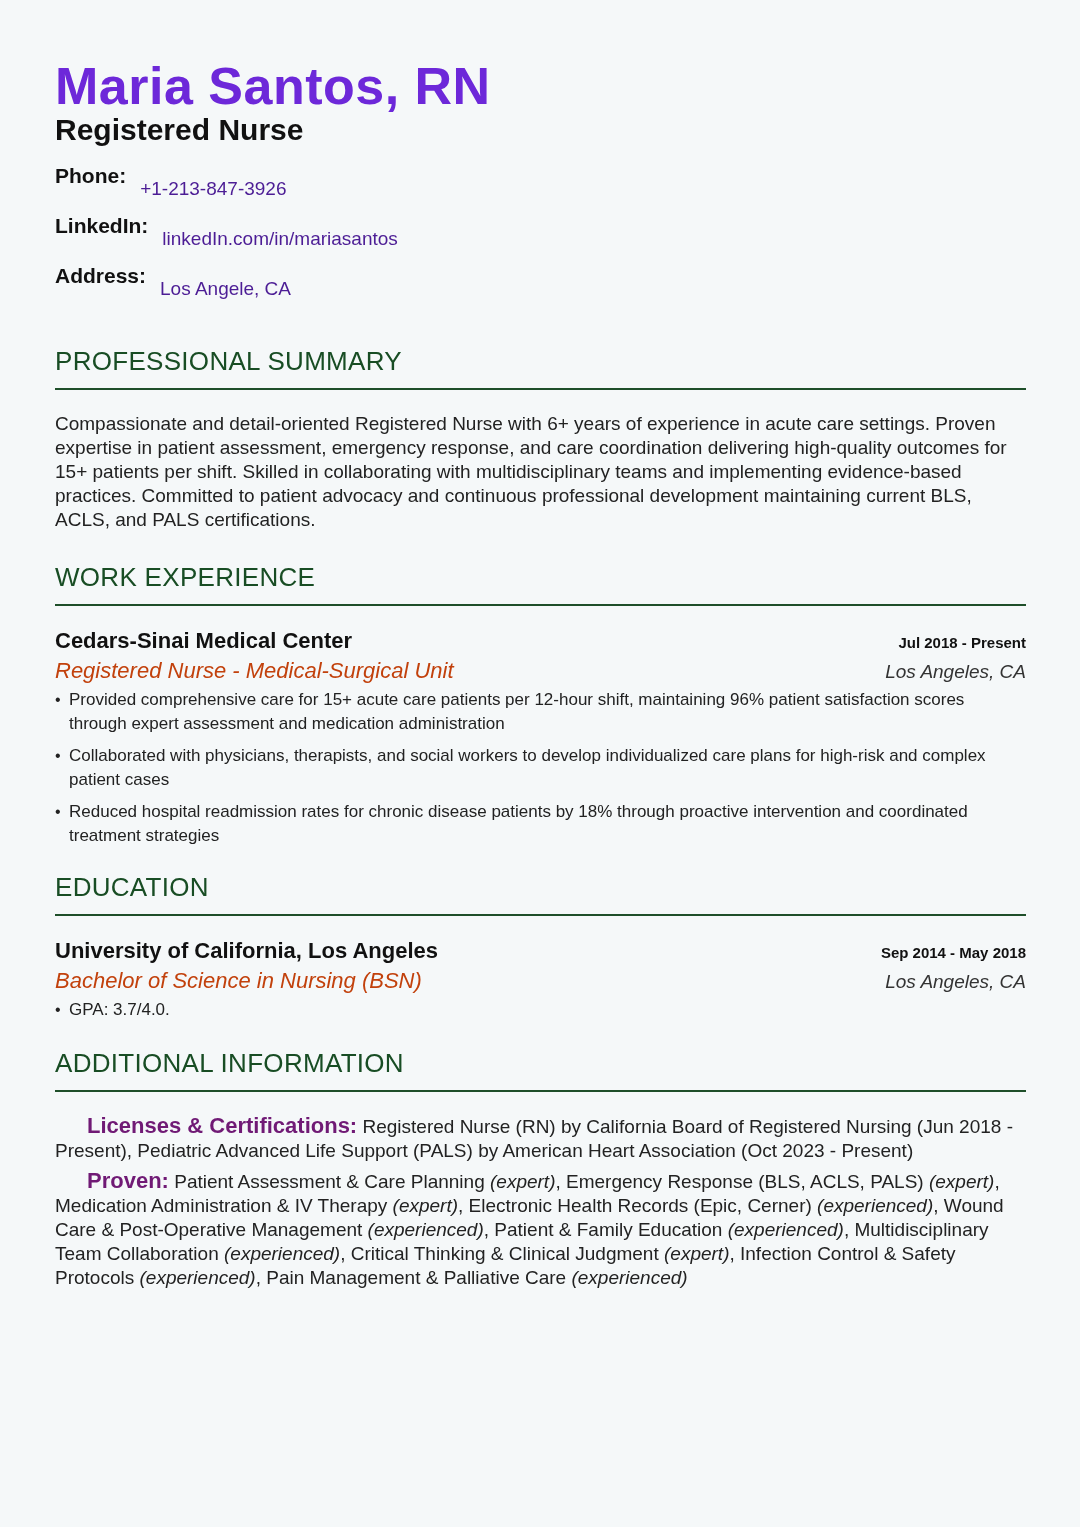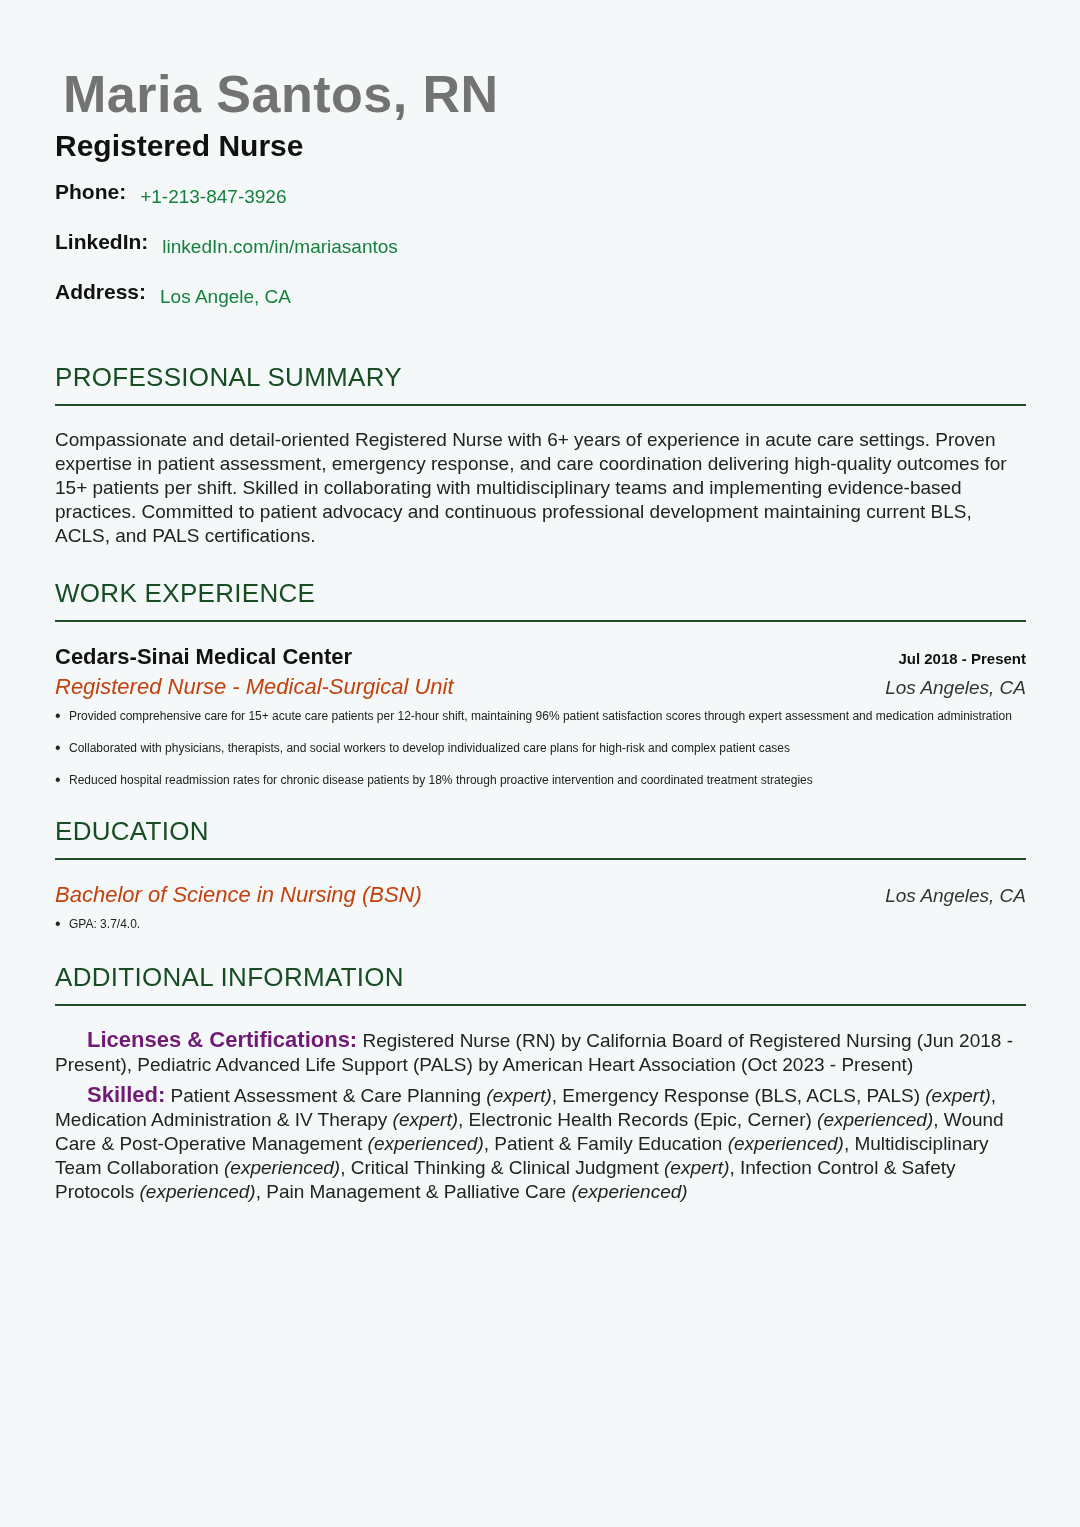--- a/index.html
+++ b/index.html
@@ -4,40 +4,40 @@
   <style>
     html, body { margin: 0; padding: 0; }
     body {
       width: 1080px; height: 1527px;
       background: #f5f8f9;
       font-family: "Liberation Sans", "DejaVu Sans", sans-serif;
       color: #1a1a1a;
       overflow: hidden;
     }
     .page { position: relative; padding: 58px 54px 0 55px; }
-    .name { font-size: 52px; font-weight: 700; margin: 8px; line-height: 56px; letter-spacing: 0.5px; color: #737373; }
+    .name { font-size: 52px; font-weight: 700; margin: 0; line-height: 56px; letter-spacing: 0.5px; color: #6d28d9; }
     .title { font-size: 30px; font-weight: 700; margin: 0; line-height: 32px; color: #111; }
     .contact { margin-top: 18px; }
     .contact-row { display: flex; align-items: baseline; height: 50px; }
     .contact-label { font-size: 21px; font-weight: 700; margin-right: 14px; color: #111; }
-    .contact-value { font-size: 19px; position: relative; top: 4px; color: #15803d; }
+    .contact-value { font-size: 19px; position: relative; top: 12px; color: #4c1d95; }
     .section { margin-top: 0; }
     .section-head {
       color: #184d24; font-size: 26px; font-weight: 400; letter-spacing: 0.3px;
       padding-bottom: 11px; border-bottom: 2px solid #1e4f2a; margin-bottom: 22px;
     }
     .summary { font-size: 19px; line-height: 24px; margin: 0; color: #222; }
     .entry-top { display: flex; justify-content: space-between; align-items: baseline; }
     .org { font-size: 22px; font-weight: 700; color: #111; }
     .dates { font-size: 15px; font-weight: 700; color: #111; }
     .entry-sub { display: flex; justify-content: space-between; align-items: baseline; margin-top: 4px; }
     .role { font-size: 22px; font-style: italic; color: #c2410c; }
     .loc { font-size: 19px; font-style: italic; color: #333; }
     ul.bullets { list-style: none; margin: 4px 0 0 0; padding: 0; }
-    ul.bullets li { position: relative; padding-left: 14px; font-size: 12px; line-height: 24px; margin-bottom: 8px; color: #222; }
+    ul.bullets li { position: relative; padding-left: 14px; font-size: 17px; line-height: 24px; margin-bottom: 8px; color: #222; }
     ul.bullets li::before { content: "•"; position: absolute; left: 0; top: 0; font-size: 16px; }
     .gpa { font-size: 17px; }
     .info p { margin: 0 0 6px 0; font-size: 19px; line-height: 24px; color: #222; }
     .info .lbl { font-weight: 700; font-size: 22px; color: #701a75; margin-left: 32px; }
     .info i { font-style: italic; }
   </style>
 </head>
 <body>
 
 <div class="page">
@@ -80,35 +80,39 @@
         <li>Provided comprehensive care for 15+ acute care patients per 12-hour shift, maintaining 96% patient satisfaction scores through expert assessment and medication administration</li>
         <li>Collaborated with physicians, therapists, and social workers to develop individualized care plans for high-risk and complex patient cases</li>
         <li>Reduced hospital readmission rates for chronic disease patients by 18% through proactive intervention and coordinated treatment strategies</li>
       </ul>
     </div>
   </div>
 
   <div class="section" style="margin-top:24px;">
     <div class="section-head">EDUCATION</div>
     <div class="entry">
+      <div class="entry-top">
+        <span class="org">University of California, Los Angeles</span>
+        <span class="dates">Sep 2014 - May 2018</span>
+      </div>
       <div class="entry-sub">
         <span class="role">Bachelor of Science in Nursing (BSN)</span>
         <span class="loc">Los Angeles, CA</span>
       </div>
       <ul class="bullets">
         <li class="gpa">GPA: 3.7/4.0.</li>
       </ul>
     </div>
   </div>
 
   <div class="section info" style="margin-top:26px;">
     <div class="section-head">ADDITIONAL INFORMATION</div>
     <p>
       <span class="lbl">Licenses &amp; Certifications:</span>
       <span>Registered Nurse (RN) by California Board of Registered Nursing (Jun 2018 - Present), Pediatric Advanced Life Support (PALS) by American Heart Association (Oct 2023 - Present)</span>
     </p>
     <p id="skills-p">
-      <span class="lbl">Skilled:</span>
+      <span class="lbl">Proven:</span>
       <span id="skills-list"><span> Patient Assessment &amp; Care Planning <i>(expert)</i>,</span><span> Emergency Response (BLS, ACLS, PALS) <i>(expert)</i>,</span><span> Medication Administration &amp; IV Therapy <i>(expert)</i>,</span><span> Electronic Health Records (Epic, Cerner) <i>(experienced)</i>,</span><span> Wound Care &amp; Post-Operative Management <i>(experienced)</i>,</span><span> Patient &amp; Family Education <i>(experienced)</i>,</span><span> Multidisciplinary Team Collaboration <i>(experienced)</i>,</span><span> Critical Thinking &amp; Clinical Judgment <i>(expert)</i>,</span><span> Infection Control &amp; Safety Protocols <i>(experienced)</i>,</span><span> Pain Management &amp; Palliative Care <i>(experienced)</i></span></span>
     </p>
   </div>
 
 </div>
 
 </body></html>

